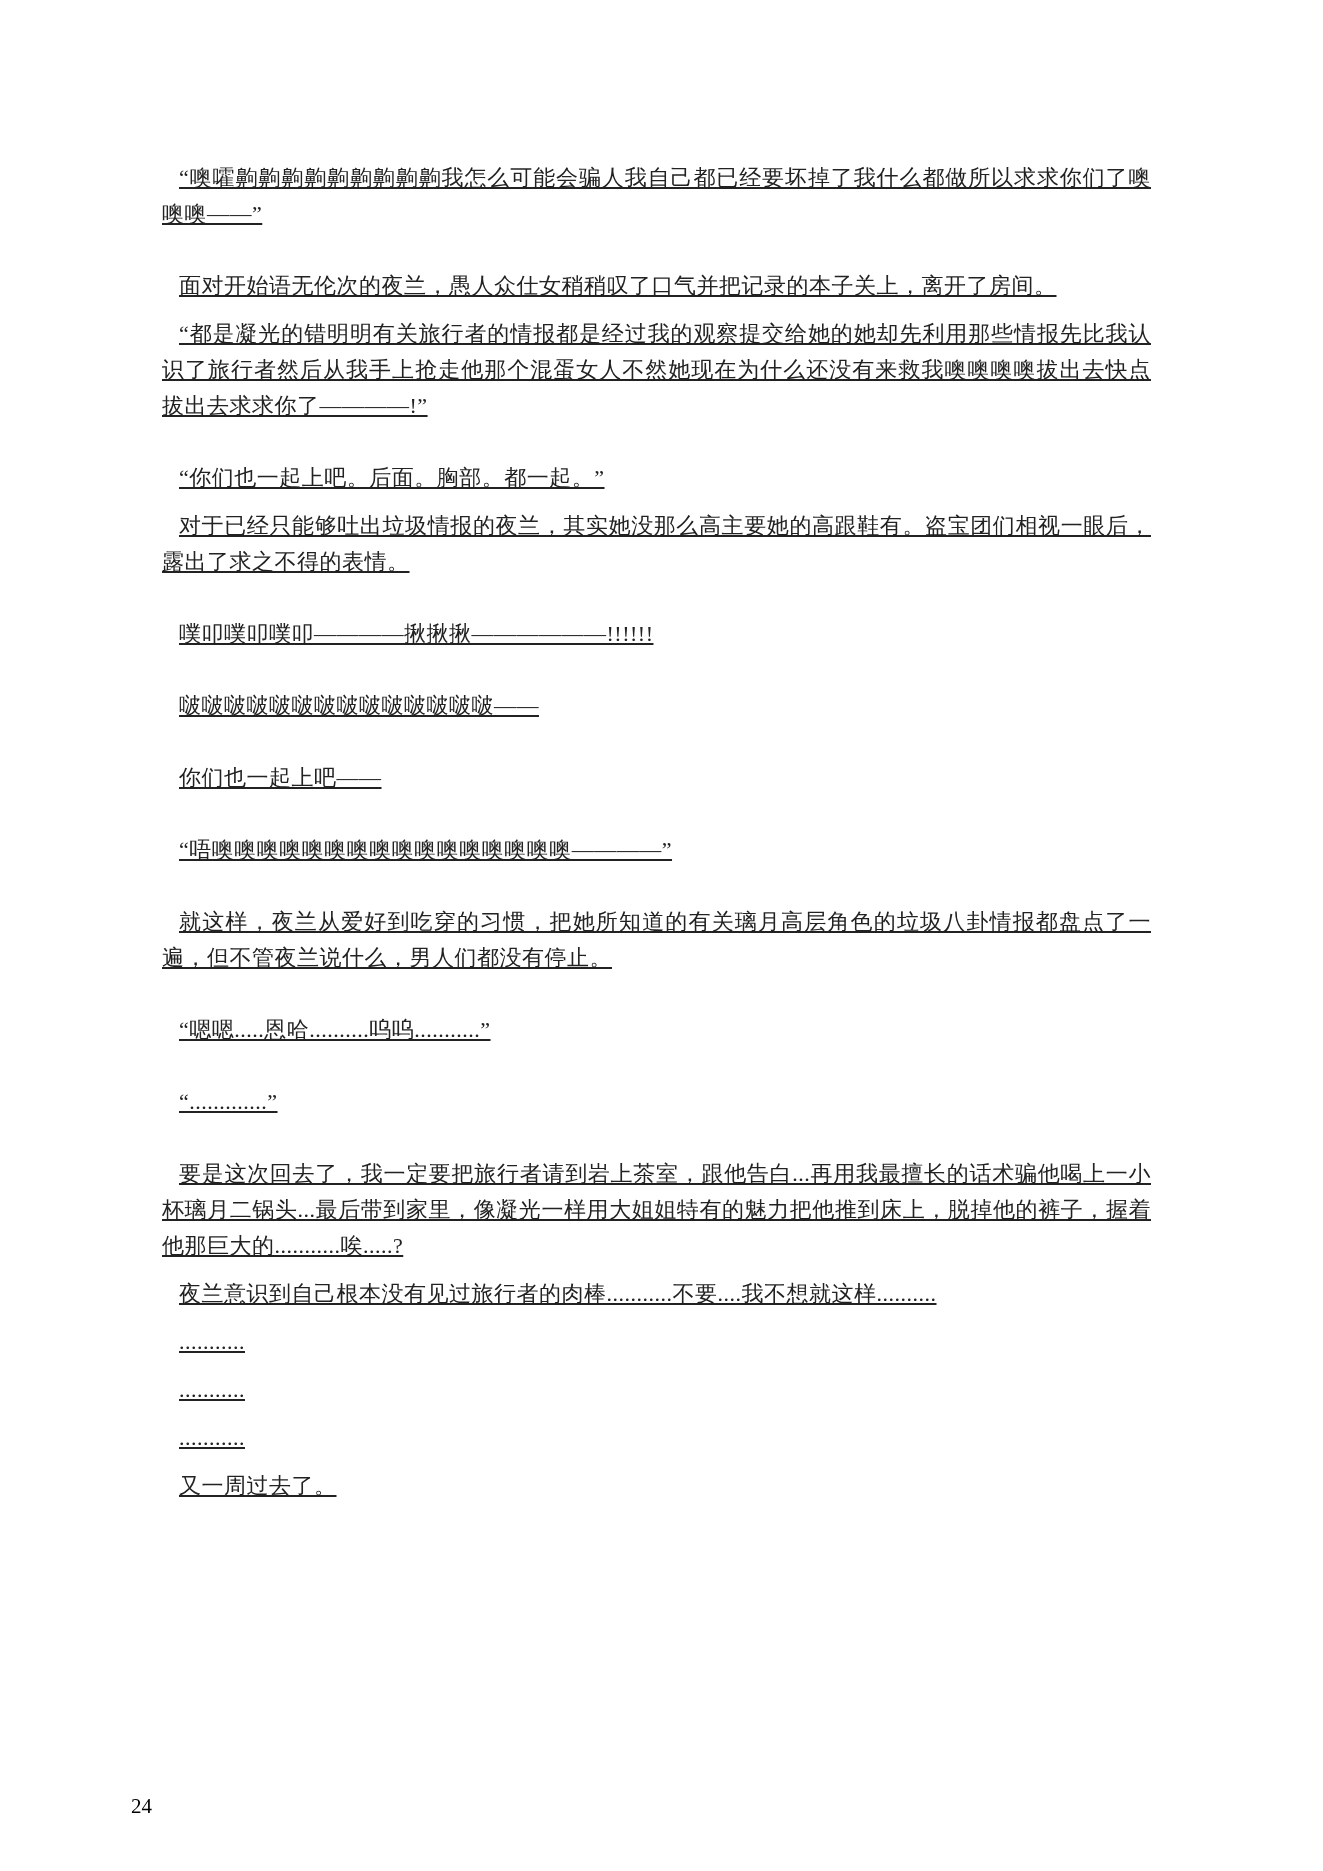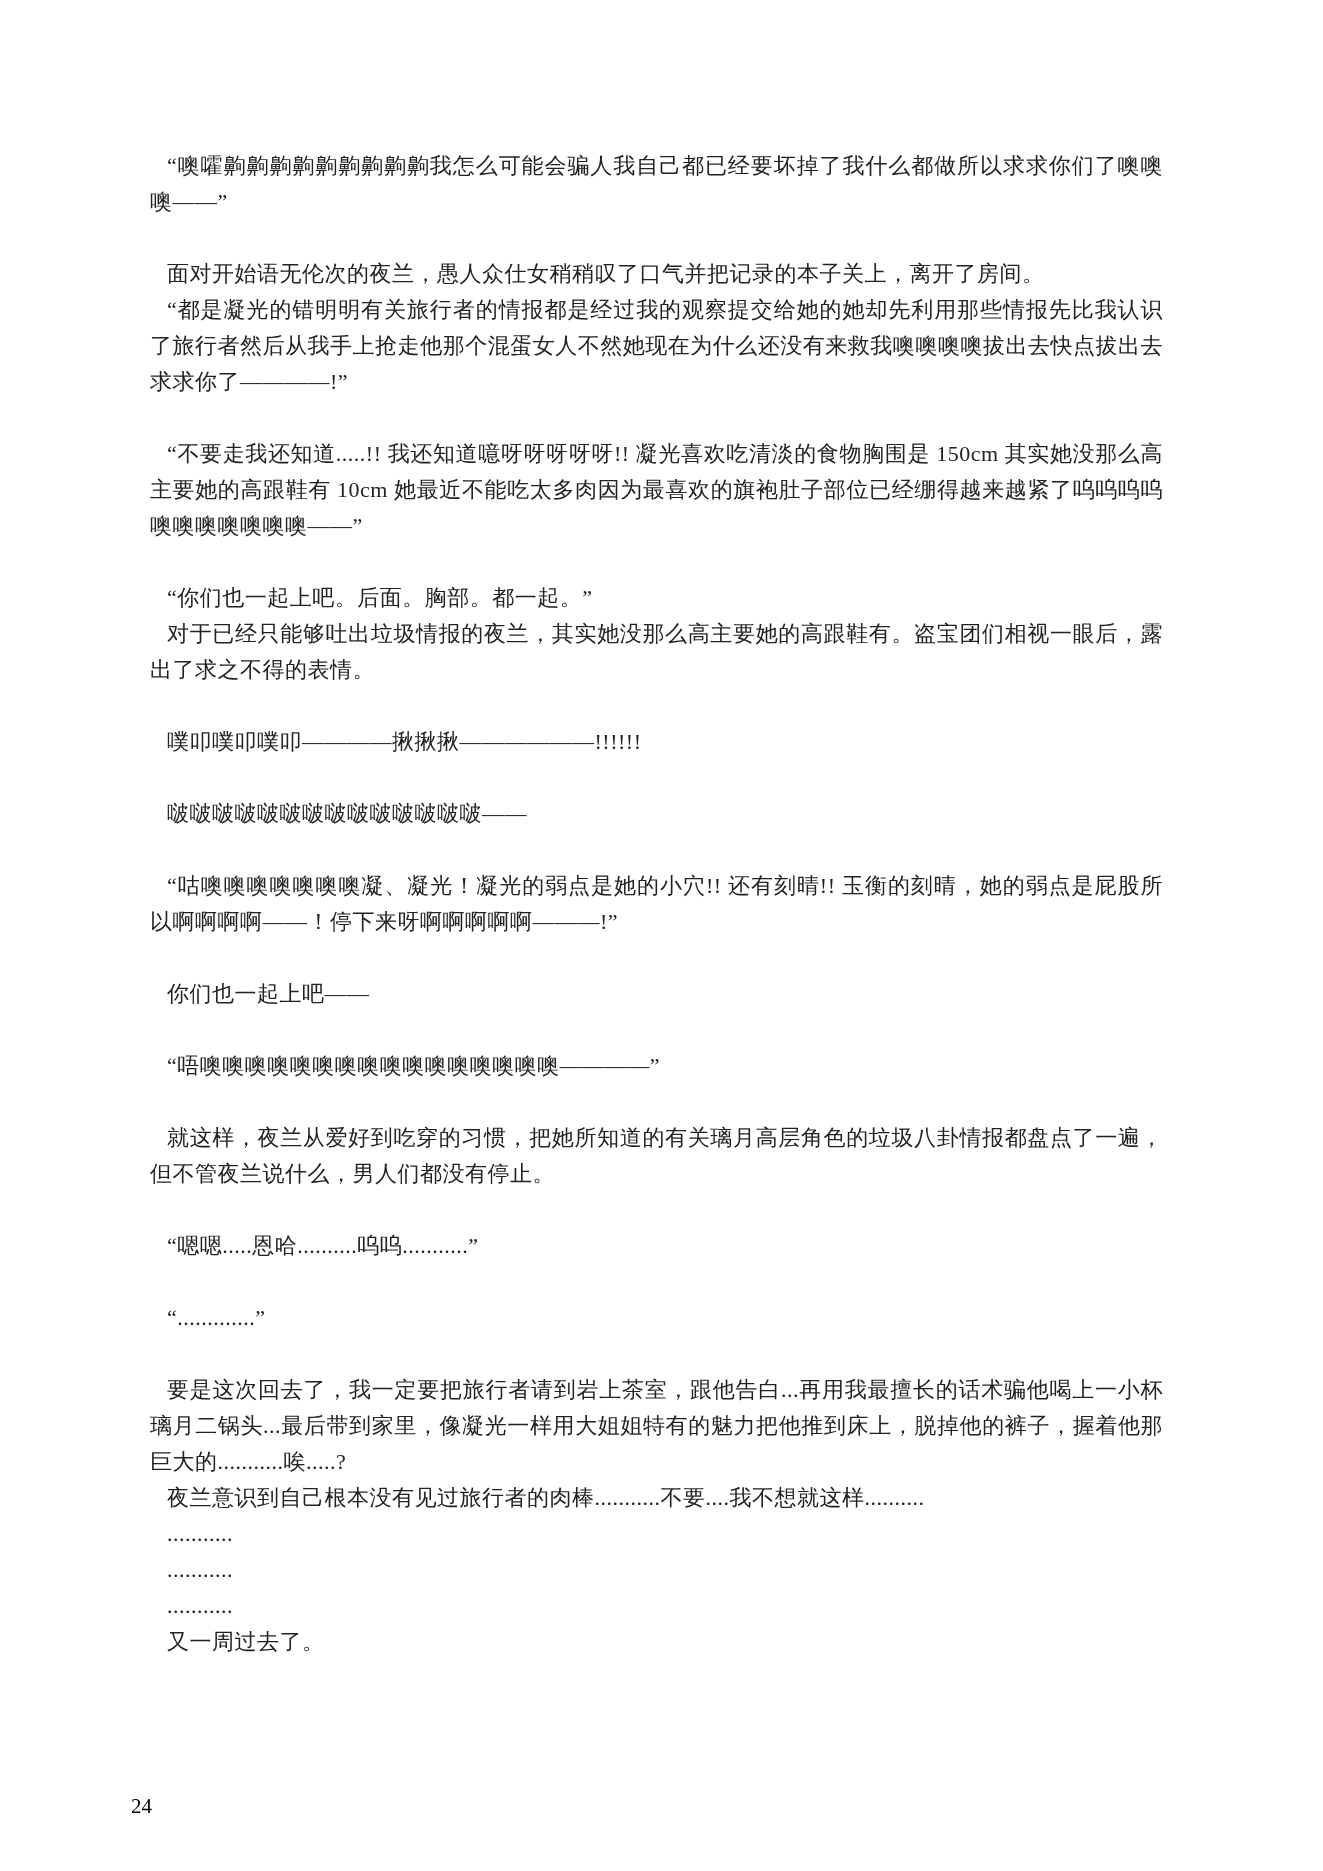--- a/index.html
+++ b/index.html
@@ -14,28 +14,29 @@
     background: #ffffff;
     box-sizing: border-box;
     padding: 148px 160px 0 150px;
     overflow: hidden;
     font-family: "Liberation Serif", "DejaVu Serif", serif;
   }
   .doc-body {
     width: 1013px;
   }
   p.para {
-    margin: 0;
+    margin: 12px;
     font-size: 22px;
     line-height: 36px;
     color: #222222;
     text-align: justify;
     text-indent: 17px;
     word-break: break-all;
     letter-spacing: 0.5px;
+    text-decoration: underline;
   }
   p.gap {
     margin-top: 36px;
   }
   .page-number {
     position: absolute;
     left: 131px;
     bottom: 52px;
     font-size: 21px;
     color: #000000;
@@ -43,26 +44,24 @@
   }
 </style>
 </head>
 <body>
 
 <div class="page">
   <main class="doc-body">
     <p class="para">“噢嚯齁齁齁齁齁齁齁齁齁我怎么可能会骗人我自己都已经要坏掉了我什么都做所以求求你们了噢噢噢——”</p>
     <p class="para gap">面对开始语无伦次的夜兰，愚人众仕女稍稍叹了口气并把记录的本子关上，离开了房间。</p>
     <p class="para">“都是凝光的错明明有关旅行者的情报都是经过我的观察提交给她的她却先利用那些情报先比我认识了旅行者然后从我手上抢走他那个混蛋女人不然她现在为什么还没有来救我噢噢噢噢拔出去快点拔出去求求你了————!”</p>
-    <p class="para gap">“不要走我还知道.....!! 我还知道噫呀呀呀呀呀!! 凝光喜欢吃清淡的食物胸围是 150cm 其实她没那么高主要她的高跟鞋有 10cm 她最近不能吃太多肉因为最喜欢的旗袍肚子部位已经绷得越来越紧了呜呜呜呜噢噢噢噢噢噢噢——”</p>
     <p class="para gap">“你们也一起上吧。后面。胸部。都一起。”</p>
     <p class="para">对于已经只能够吐出垃圾情报的夜兰，其实她没那么高主要她的高跟鞋有。盗宝团们相视一眼后，露出了求之不得的表情。</p>
     <p class="para gap">噗叩噗叩噗叩————揪揪揪——————!!!!!!</p>
     <p class="para gap">啵啵啵啵啵啵啵啵啵啵啵啵啵啵——</p>
-    <p class="para gap">“咕噢噢噢噢噢噢噢凝、凝光！凝光的弱点是她的小穴!! 还有刻晴!! 玉衡的刻晴，她的弱点是屁股所以啊啊啊啊——！停下来呀啊啊啊啊啊———!”</p>
     <p class="para gap">你们也一起上吧——</p>
     <p class="para gap">“唔噢噢噢噢噢噢噢噢噢噢噢噢噢噢噢噢————”</p>
     <p class="para gap">就这样，夜兰从爱好到吃穿的习惯，把她所知道的有关璃月高层角色的垃圾八卦情报都盘点了一遍，但不管夜兰说什么，男人们都没有停止。</p>
     <p class="para gap">“嗯嗯.....恩哈..........呜呜...........”</p>
     <p class="para gap">“.............”</p>
     <p class="para gap">要是这次回去了，我一定要把旅行者请到岩上茶室，跟他告白...再用我最擅长的话术骗他喝上一小杯璃月二锅头...最后带到家里，像凝光一样用大姐姐特有的魅力把他推到床上，脱掉他的裤子，握着他那巨大的...........唉.....?</p>
     <p class="para">夜兰意识到自己根本没有见过旅行者的肉棒...........不要....我不想就这样..........</p>
     <p class="para">...........</p>
     <p class="para">...........</p>
     <p class="para">...........</p>

